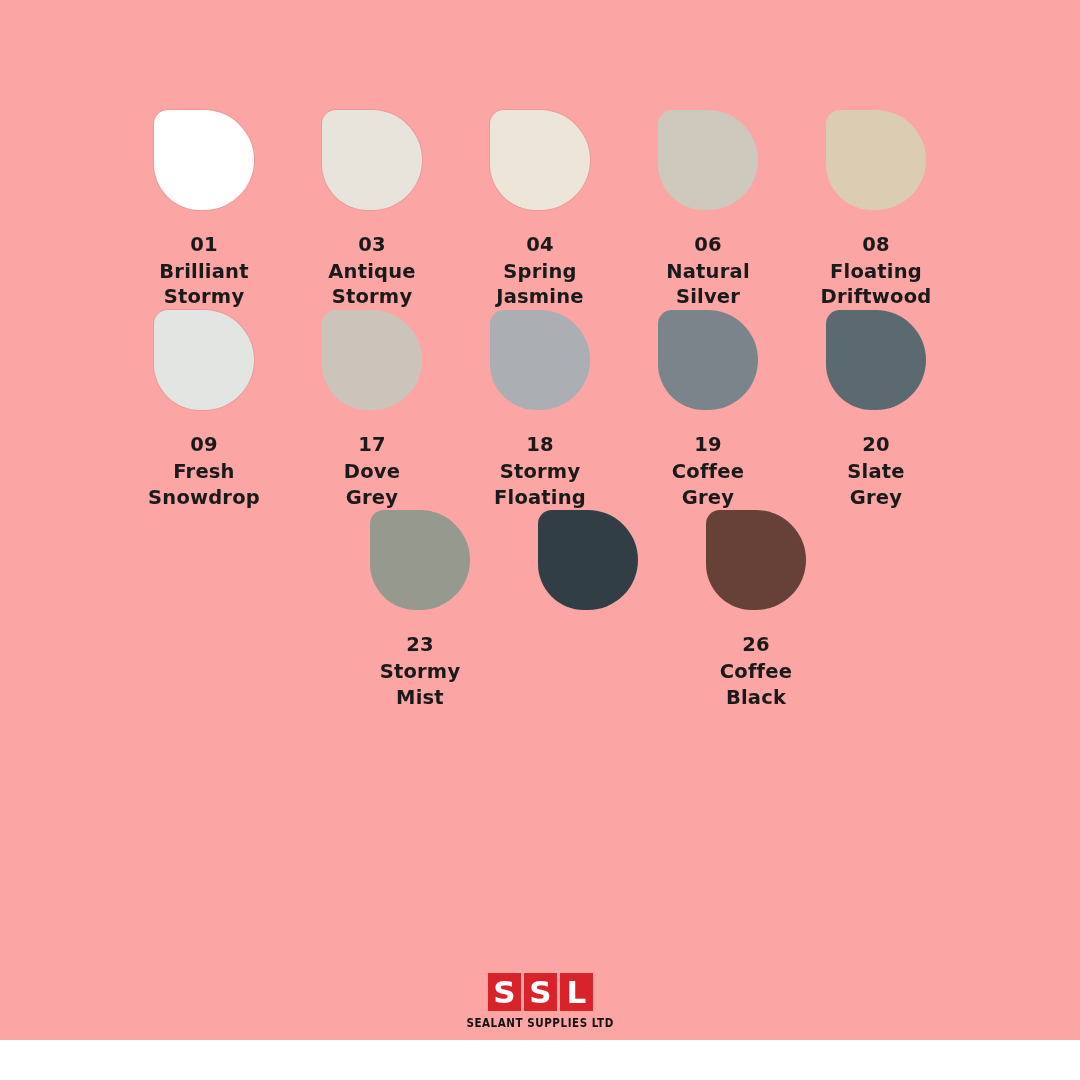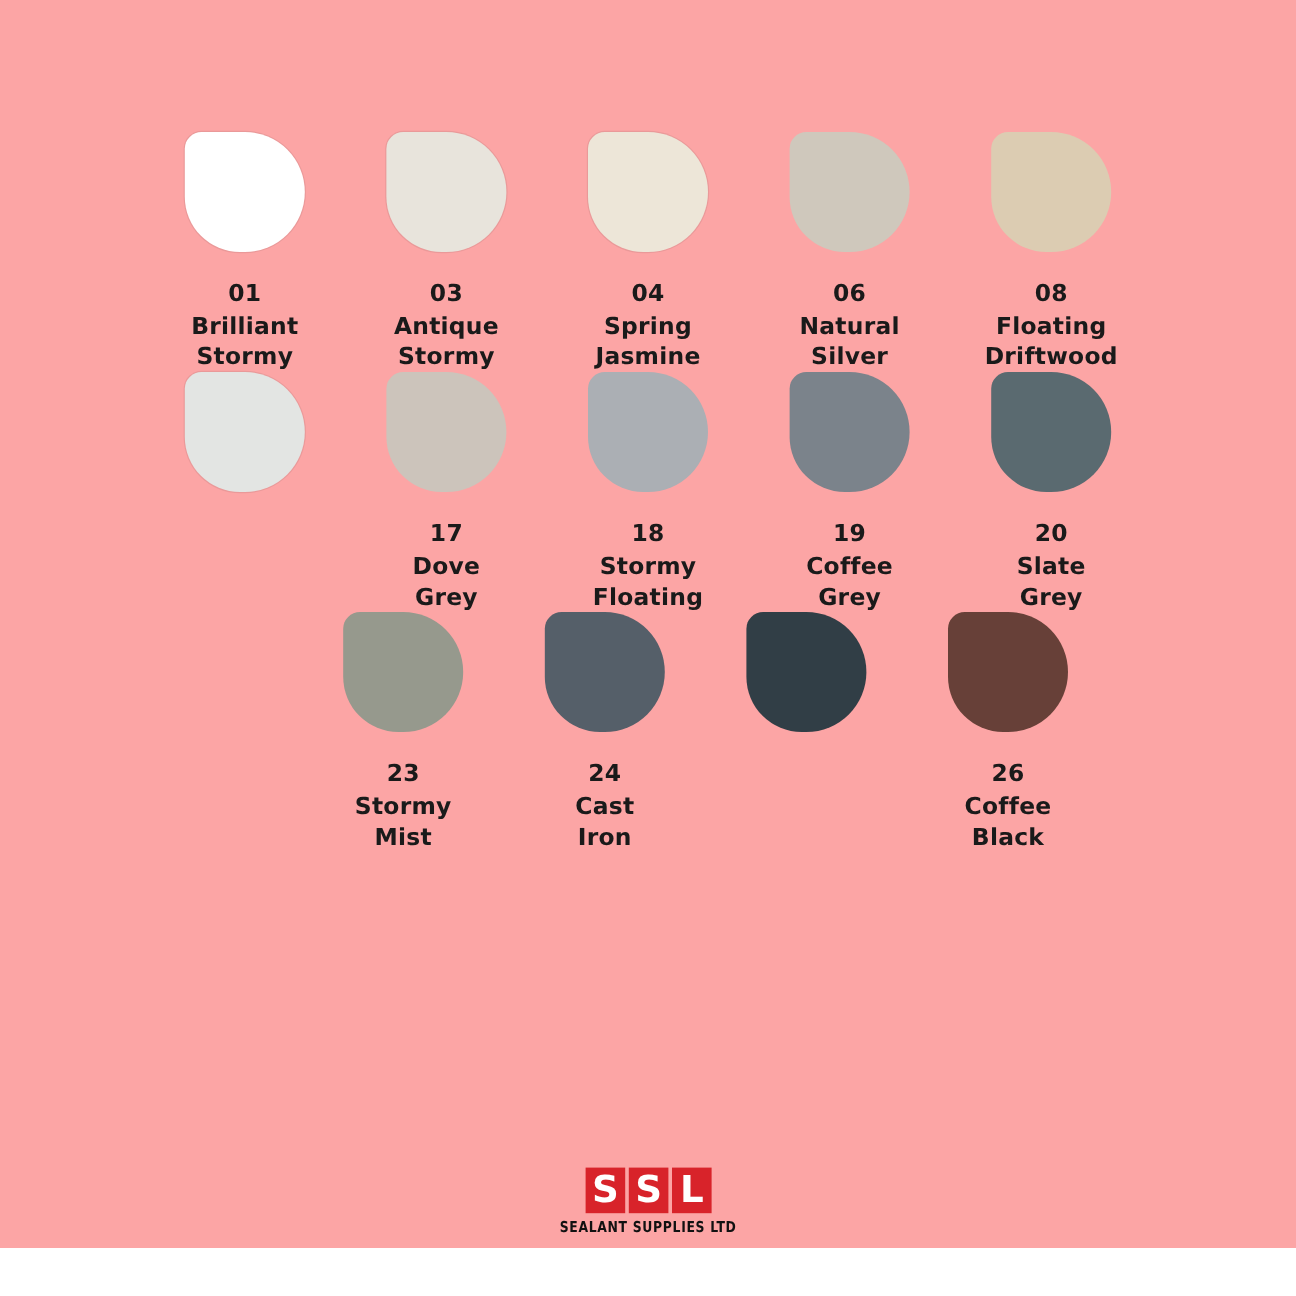--- a/index.html
+++ b/index.html
@@ -179,20 +179,25 @@
             <span class="nm">Floating</span>
             <span class="nm">Driftwood</span>
           </div>
         </div>
       </div>
     <div class="row row-2">
         <div class="cell">
           <div class="swatch-wrap">
             <div class="swatch has-edge" style="background: rgb(227, 229, 227);"></div>
           </div>
+          <div class="label">
+            <span class="code">09</span>
+            <span class="nm">Fresh</span>
+            <span class="nm">Snowdrop</span>
+          </div>
         </div>
         <div class="cell">
           <div class="swatch-wrap">
             <div class="swatch" style="background: rgb(204, 196, 187);"></div>
           </div>
           <div class="label">
             <span class="code">17</span>
             <span class="nm">Dove</span>
             <span class="nm">Grey</span>
           </div>
@@ -230,30 +235,20 @@
       </div>
     <div class="row row-3">
         <div class="cell">
           <div class="swatch-wrap">
             <div class="swatch" style="background: rgb(150, 153, 141);"></div>
           </div>
           <div class="label">
             <span class="code">23</span>
             <span class="nm">Stormy</span>
             <span class="nm">Mist</span>
-          </div>
-        </div>
-        <div class="cell">
-          <div class="swatch-wrap">
-            <div class="swatch" style="background: rgb(85, 95, 105);"></div>
-          </div>
-          <div class="label">
-            <span class="code">24</span>
-            <span class="nm">Cast</span>
-            <span class="nm">Iron</span>
           </div>
         </div>
         <div class="cell">
           <div class="swatch-wrap">
             <div class="swatch" style="background: rgb(49, 62, 70);"></div>
           </div>
         </div>
         <div class="cell">
           <div class="swatch-wrap">
             <div class="swatch" style="background: rgb(103, 64, 56);"></div>

